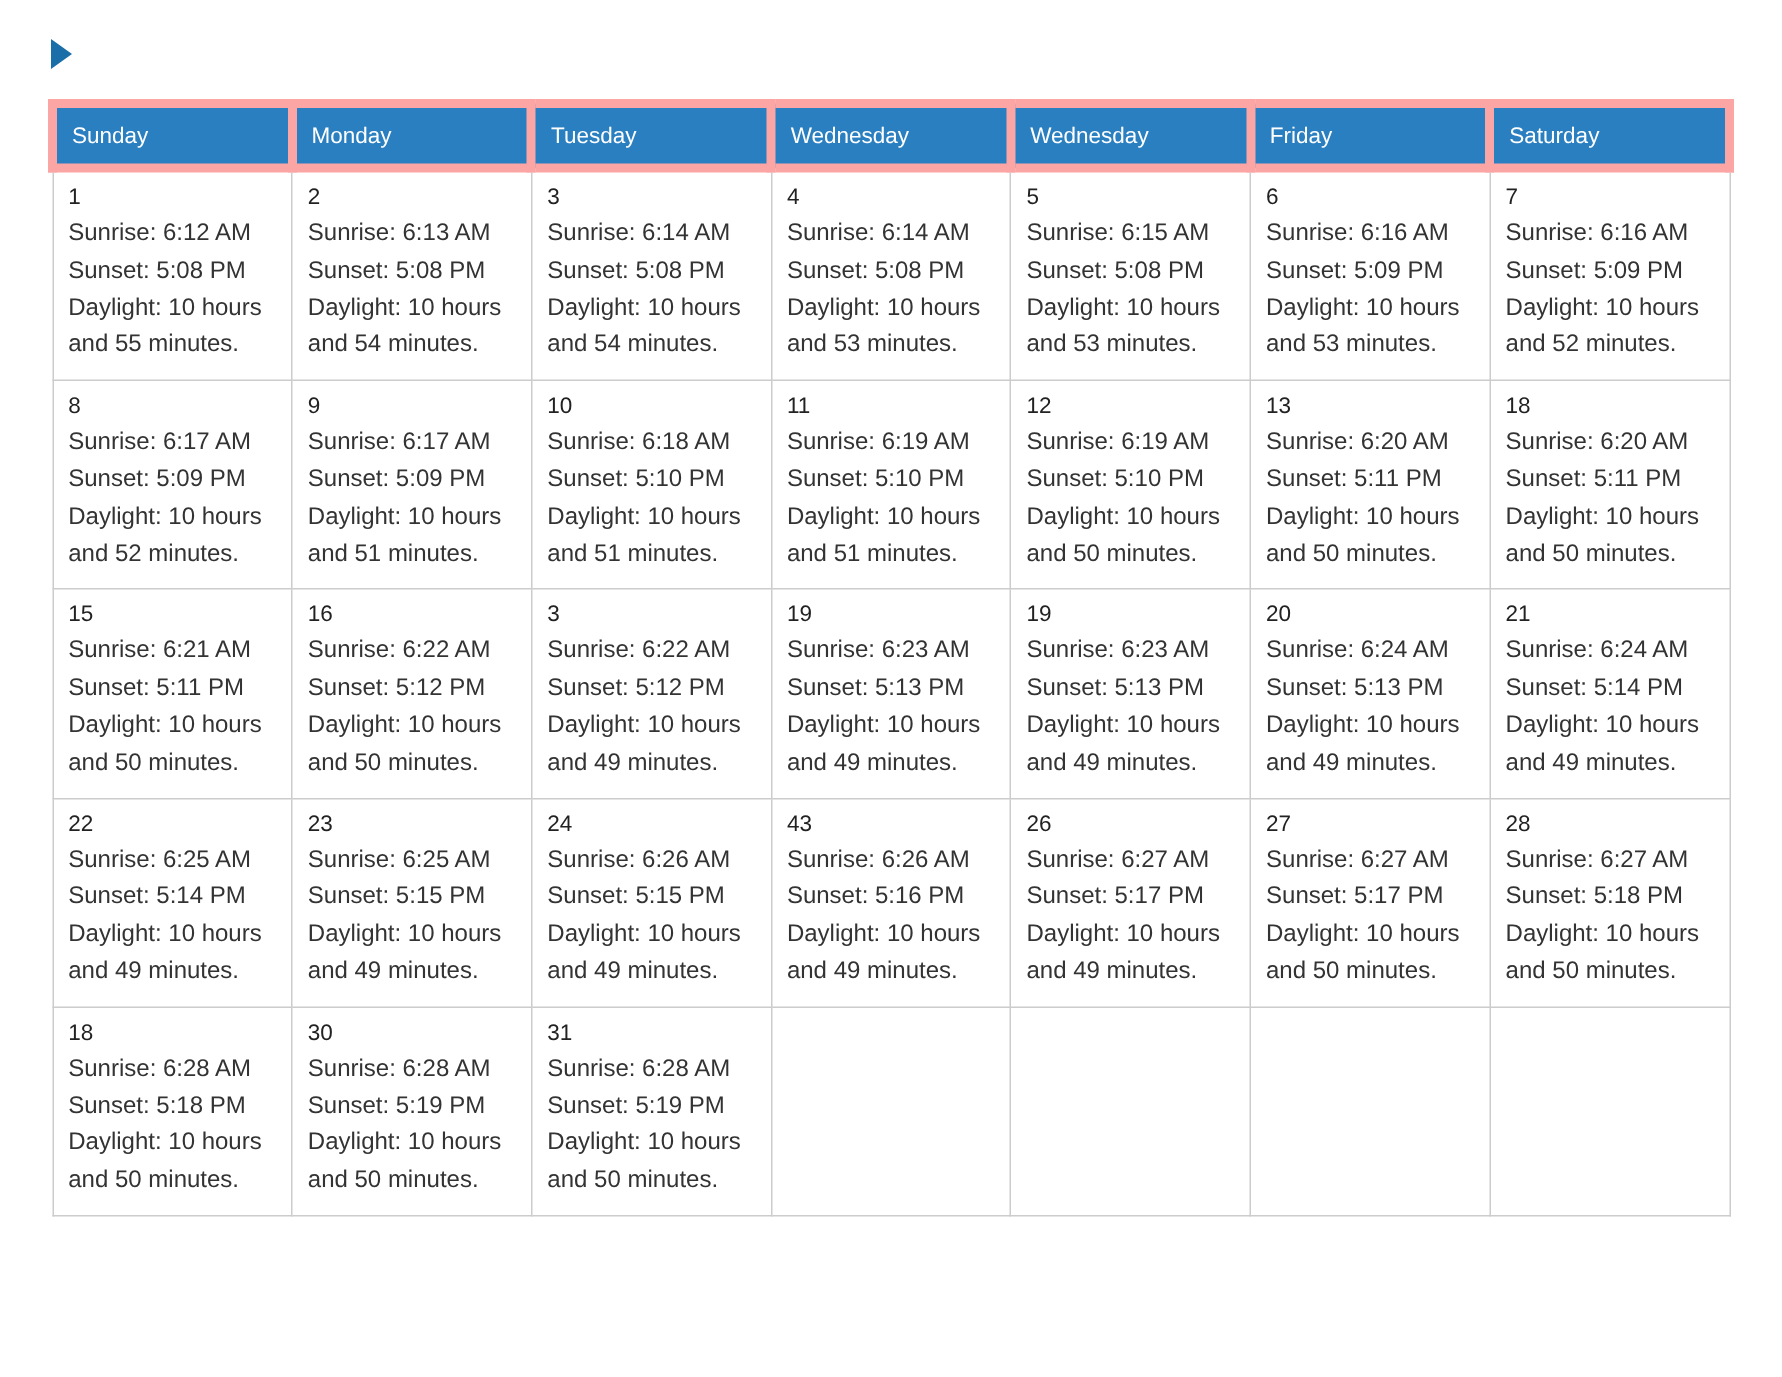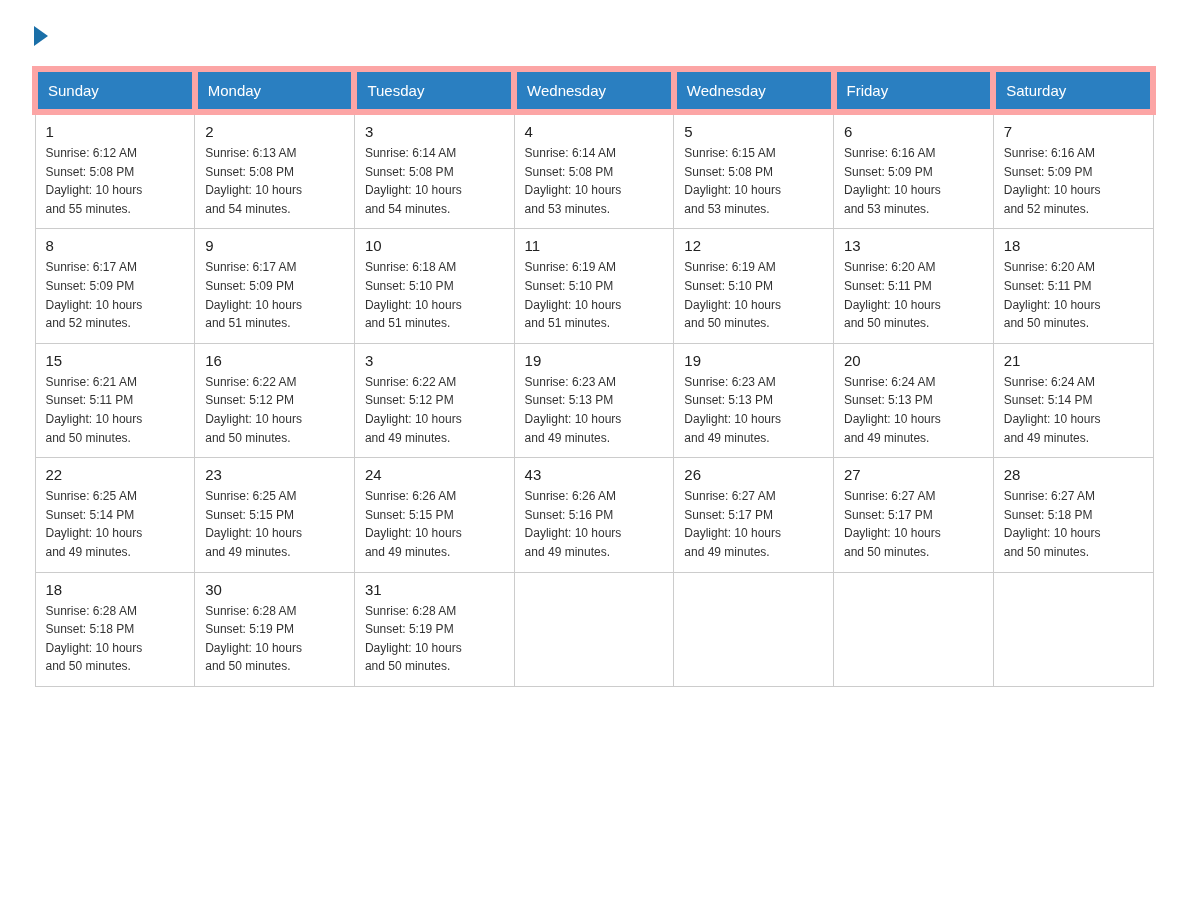--- a/index.html
+++ b/index.html
@@ -88,21 +88,21 @@
     .calendar-table td.empty {
       background: #fff;
     }
     .day-number {
       font-size: 15px;
       color: #222;
       margin-bottom: 4px;
       display: block;
     }
     .day-info {
-      font-size: 12px;
+      font-size: 16px;
       color: #333;
       line-height: 1.55;
     }
   </style>
 </head>
 <body>
 
 <div class="header">
   <div class="logo">
     <div class="logo-top">

